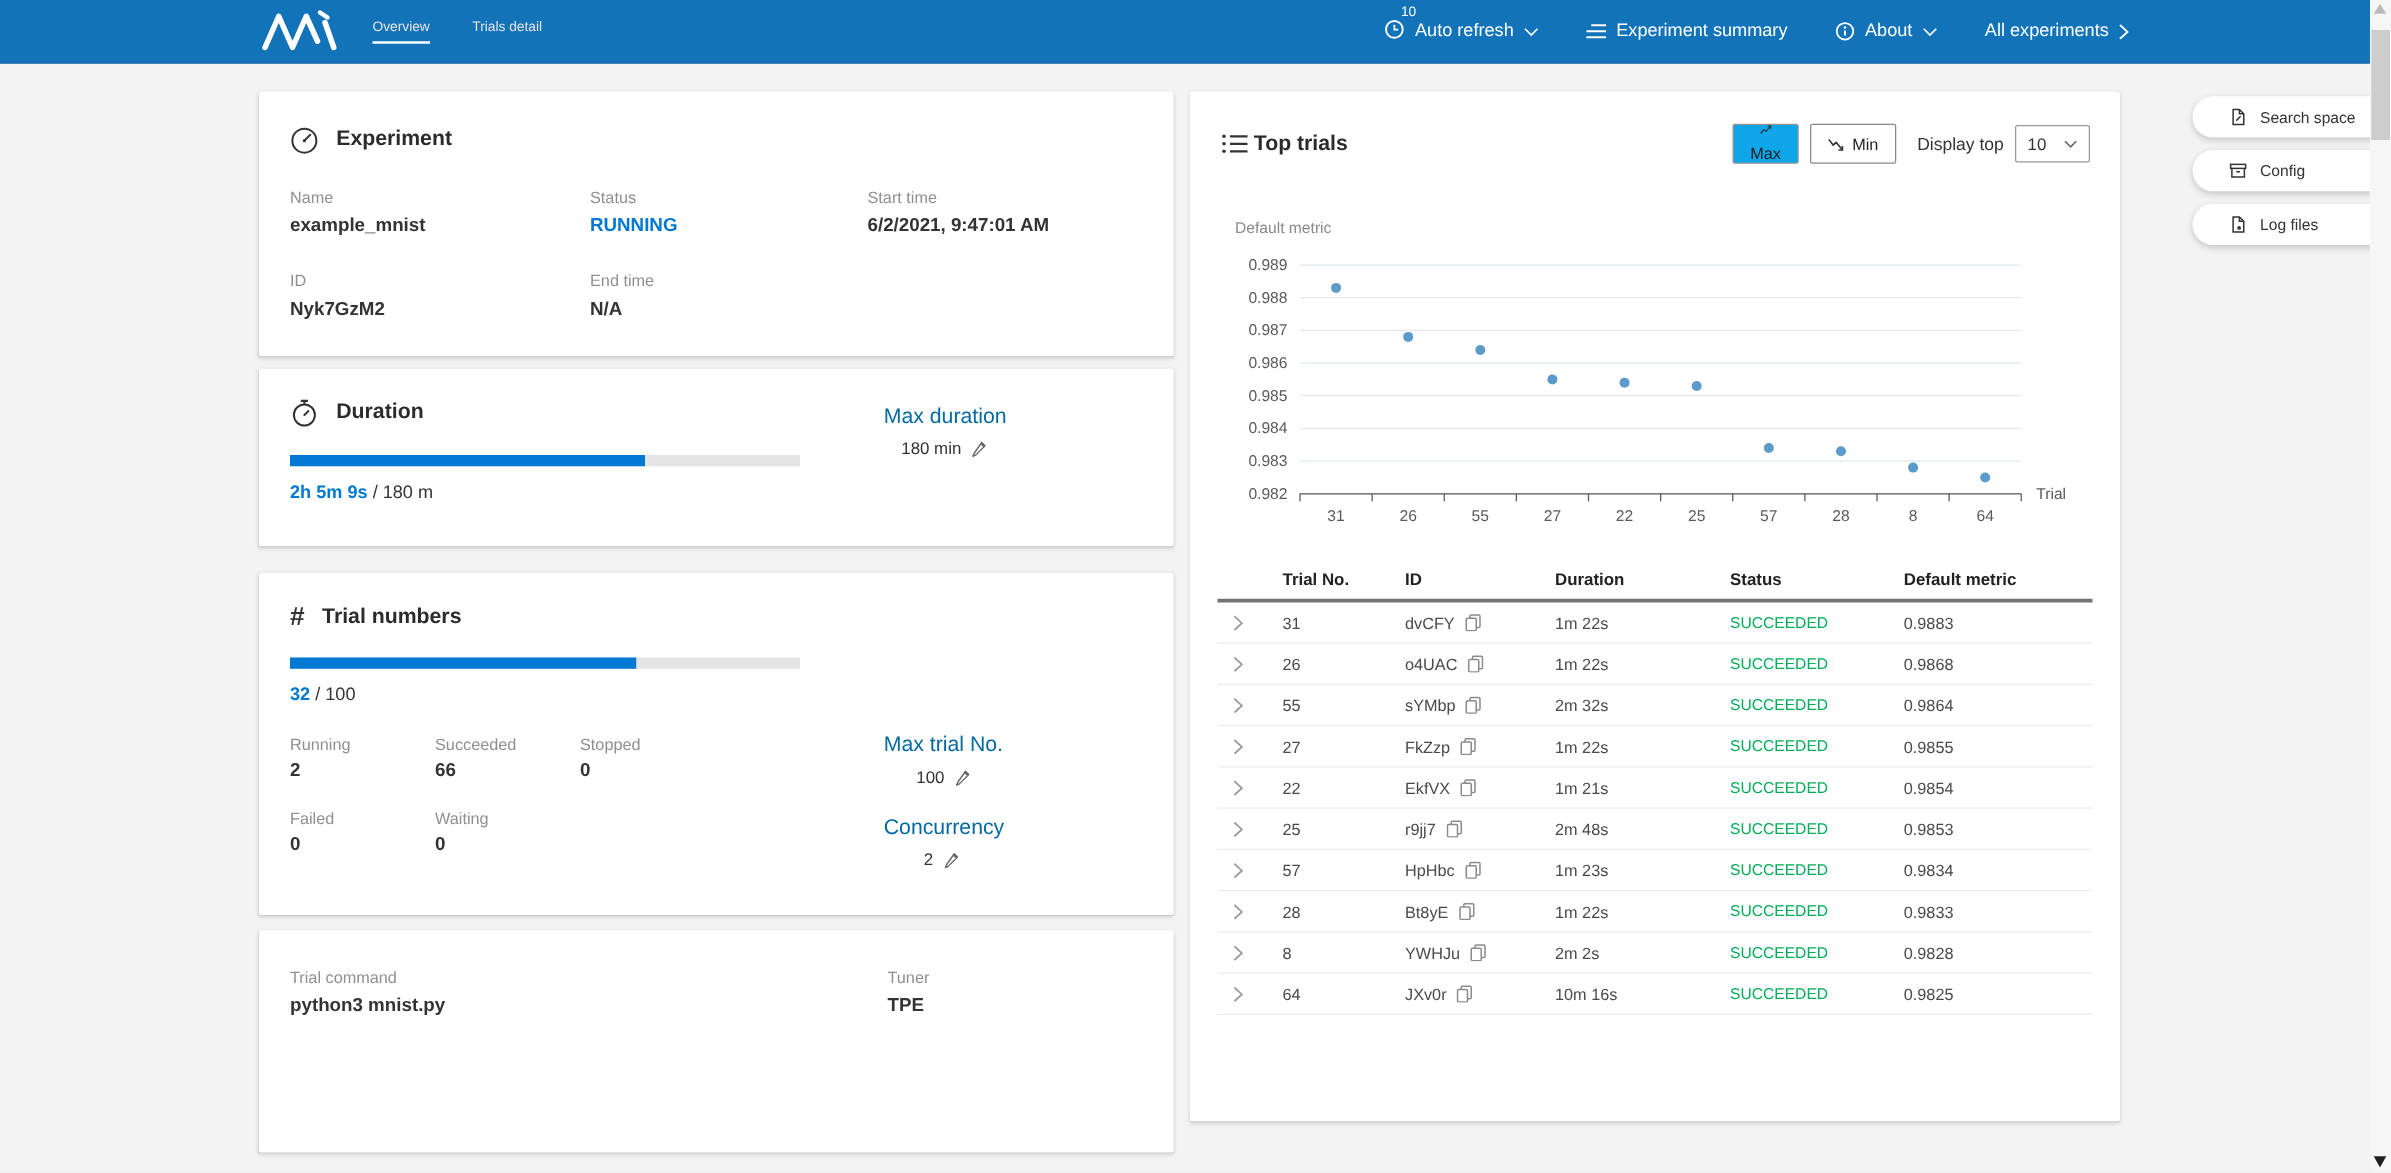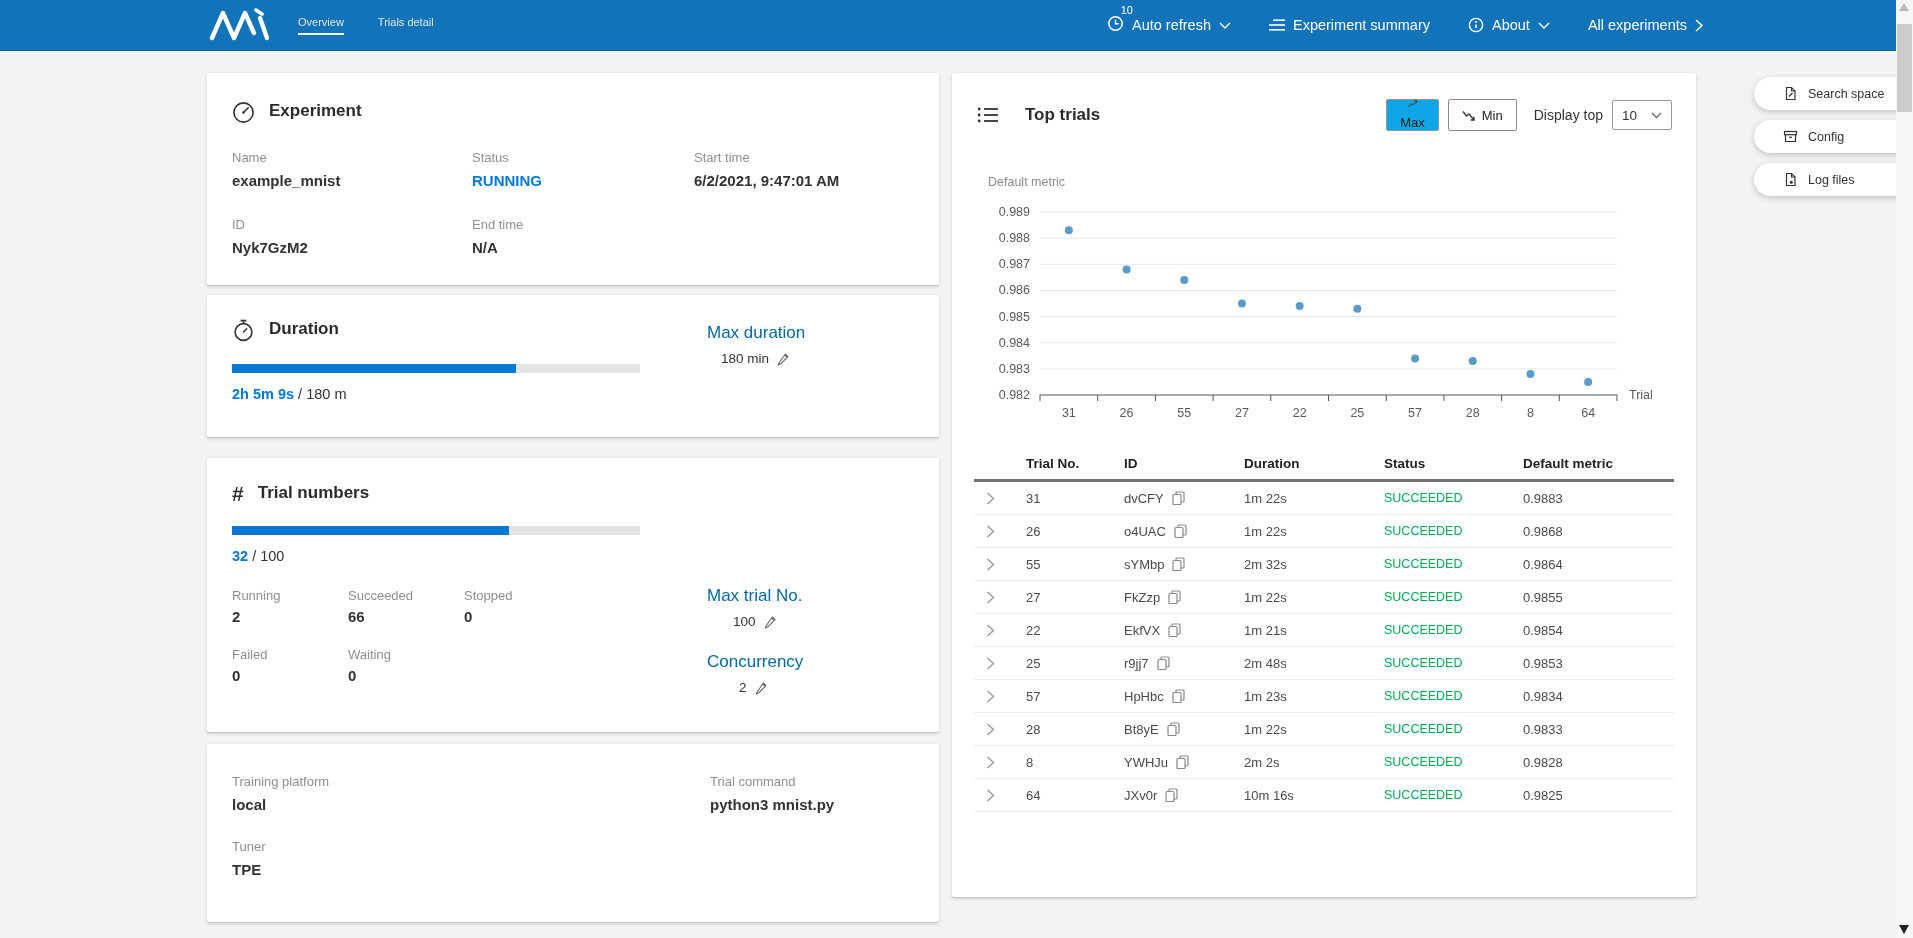--- a/index.html
+++ b/index.html
@@ -48,21 +48,21 @@
   .edit-value{font-size:13.5px;color:#333;display:flex;align-items:center;gap:7px;}
 
   .stats-grid{display:grid;grid-template-columns:116px 116px 130px;row-gap:22px;margin-top:24px;}
   .stat .flabel{margin-bottom:5px;}
   .stat .fvalue{font-size:15px;}
 
   .config-grid{display:grid;grid-template-columns:478px auto;row-gap:26px;}
 
   
   .tt-header{position:absolute;left:0;top:0;width:100%;padding:26px 24px 0 25px;display:flex;align-items:center;}
-  .tt-title{display:flex;align-items:center;gap:26px;font-size:17px;font-weight:700;color:#2b2b2b;}
+  .tt-title{display:flex;align-items:center;gap:4px;font-size:17px;font-weight:700;color:#2b2b2b;}
   .tt-controls{margin-left:auto;display:flex;align-items:center;gap:9px;}
   .btn{height:32px;padding:0 13px;display:flex;align-items:center;gap:7px;font-size:13px;color:#201f1e;
        background:#fff;border:1px solid #8a8886;border-radius:2px;cursor:pointer;font-family:inherit;}
   .btn.selected{background:#0ea5e9;border-color:#979593;flex-direction:column;}
   .display-top-label{font-size:14px;color:#333;margin-left:8px;}
   .select{width:60px;height:30px;border:1px solid #9a9896;border-radius:2px;display:flex;align-items:center;
           padding:0 9px;font-size:13.5px;color:#333;cursor:pointer;background:#fff;}
   .select .chev{margin-left:auto;}
 
   
@@ -271,24 +271,20 @@
         <span>2</span>
         <svg width="14" height="14" viewBox="0 0 14 14">
           <path d="M3.2,10.8 L2.3,13 L4.5,12.1 L12,4.6 L9.4,2 Z M8.6,2.8 L11.2,5.4" fill="none" stroke="#666" stroke-width="1.1" stroke-linejoin="round"></path>
         </svg>
       </div>
     </div>
   </div>
 
   <div class="card" id="card-config">
     <div class="config-grid">
-      <div class="field">
-        <div class="flabel">Training platform</div>
-        <div class="fvalue">local</div>
-      </div>
       <div class="field">
         <div class="flabel">Trial command</div>
         <div class="fvalue">python3 mnist.py</div>
       </div>
       <div class="field">
         <div class="flabel">Tuner</div>
         <div class="fvalue">TPE</div>
       </div>
     </div>
   </div>

